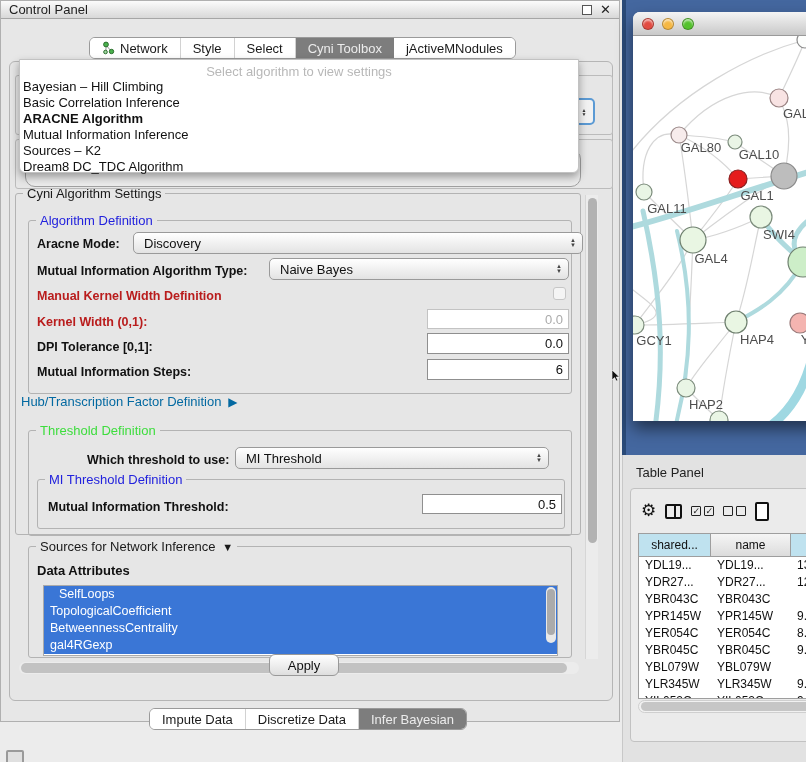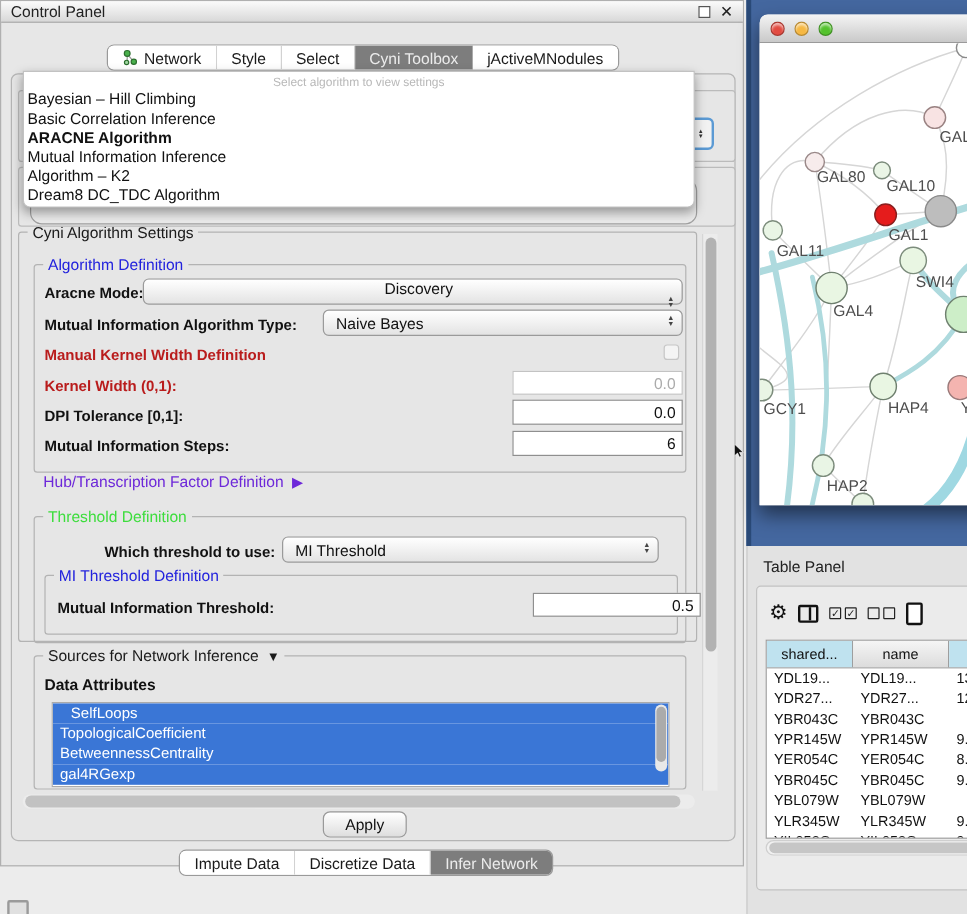--- a/index.html
+++ b/index.html
@@ -38,21 +38,21 @@
     border:2px solid #5b9ad4; border-radius:5px; z-index:2;
     display:flex; align-items:center; justify-content:center; flex-direction:column;
     font-size:5px; color:#333; line-height:4px; }
   #frag-btn { left:24px; top:148px; width:556px; height:38px; border:1px solid #a0a0a0;
     border-radius:10px; background:#ebebeb; z-index:1; }
 
   
   #algo-overlay { left:18px; top:58px; width:560px; height:114px; background:#fff;
     border:1px solid #c2c2c2; border-radius:0 0 6px 6px;
     box-shadow:0 4px 9px rgba(0,0,0,.35); z-index:50; }
-  #algo-placeholder { text-align:center; color:#b8b8b8; font-size:10px; padding-top:4px; }
+  #algo-placeholder { text-align:center; color:#b8b8b8; font-size:13px; padding-top:4px; }
   .algo-item { font-size:13px; color:#111; line-height:16px; padding-left:3px; white-space:nowrap; }
   .algo-item.bold { font-weight:bold; }
 
   
   .group { border:1px solid #b3b3b3; border-radius:3px; }
   .group-title { position:absolute; top:-8px; left:7px; background:#e6e6e6;
     padding:0 4px; font-size:13px; color:#1a1a1a; white-space:nowrap; }
   .gt-blue  { color:#2222dd; }
   .gt-green { color:#3ddd3d; }
 
@@ -80,21 +80,21 @@
 
   
   #v-scroll { left:584px; top:194px; width:13px; height:464px; background:#ececec;
     border-left:1px solid #d6d6d6; }
   #v-scroll .thumb { position:absolute; left:2px; top:3px; width:9px; height:345px;
     background:#b2b2b2; border-radius:5px; }
   #h-scroll { left:18px; top:661px; width:560px; height:12px; background:#ececec; border-radius:6px; }
   #h-scroll .thumb { position:absolute; left:2px; top:1px; width:546px; height:10px;
     background:#c2c2c2; border-radius:5px; }
 
-  #apply-btn { left:268px; top:675px; width:70px; height:22px;
+  #apply-btn { left:268px; top:653px; width:70px; height:22px;
     background:linear-gradient(#ffffff,#dedede); border:1px solid #999; border-radius:6px;
     font-size:13px; color:#111; display:flex; align-items:center; justify-content:center; }
 
   #bottom-tabbar { left:148px; top:707px; }
 
   #dock-icon { left:6px; top:750px; width:18px; height:14px; border:2px solid #9a9a9a;
     background:#e0e0e0; border-radius:2px; }
 
   
   #net-panel { left:622px; top:0; width:184px; height:455px; background:#44679f;
@@ -191,32 +191,32 @@
   <div class="abs frag-group" style="left:14px;top:138px;width:598px;height:50px;"></div>
   <div class="abs" id="frag-btn"></div>
 
   <div class="abs" id="algo-overlay">
     <div id="algo-placeholder">Select algorithm to view settings</div>
     <div id="algo-items">
         <div class="algo-item">Bayesian – Hill Climbing</div>
         <div class="algo-item">Basic Correlation Inference</div>
         <div class="algo-item bold">ARACNE Algorithm</div>
         <div class="algo-item">Mutual Information Inference</div>
-        <div class="algo-item">Algorithm – K2</div>
+        <div class="algo-item">Sources – K2</div>
         <div class="algo-item">Dream8 DC_TDC Algorithm</div>
       </div>
   </div>
 
   <div class="abs group" style="left:14px;top:192px;width:566px;height:342px;">
     <span class="group-title">Cyni Algorithm Settings</span>
 
     <div class="abs group" style="left:12px;top:26px;width:544px;height:174px;">
       <span class="group-title gt-blue">Algorithm Definition</span>
       <span class="abs lbl" style="left:8px;top:16px;">Aracne Mode:</span>
-      <div class="abs combo" style="left:90px;top:11px;width:450px;height:22px;flex-direction:column;">
+      <div class="abs combo" style="left:104px;top:11px;width:450px;height:22px;">
         <span>Discovery</span>
         <span class="arrows">
             <span>▲</span>
             <span>▼</span>
           </span>
       </div>
       <span class="abs lbl" style="left:8px;top:43px;">Mutual Information Algorithm Type:</span>
       <div class="abs combo" style="left:240px;top:37px;width:300px;height:22px;">
         <span>Naive Bayes</span>
         <span class="arrows">
@@ -227,39 +227,39 @@
       <span class="abs lbl dis" style="left:8px;top:68px;">Manual Kernel Width Definition</span>
       <div class="abs chk" style="left:524px;top:66px;"></div>
       <span class="abs lbl dis" style="left:8px;top:94px;">Kernel Width (0,1):</span>
       <div class="abs field dis" style="left:398px;top:88px;width:142px;height:20px;">0.0</div>
       <span class="abs lbl" style="left:8px;top:119px;">DPI Tolerance [0,1]:</span>
       <div class="abs field" style="left:398px;top:112px;width:142px;height:21px;">0.0</div>
       <span class="abs lbl" style="left:8px;top:144px;">Mutual Information Steps:</span>
       <div class="abs field" style="left:398px;top:138px;width:142px;height:21px;">6</div>
     </div>
 
-    <span class="abs" style="left:20px;top:200px;font-size:13px;color:#6d28d9;">
+    <span class="abs" style="left:5px;top:200px;font-size:13px;color:#0369a1;">
       <span>Hub/Transcription Factor Definition</span>
       <span style="font-size:12px;">&nbsp;▶</span>
     </span>
 
     <div class="abs group" style="left:12px;top:236px;width:544px;height:106px;">
       <span class="group-title gt-green">Threshold Definition</span>
       <span class="abs lbl" style="left:58px;top:22px;">Which threshold to use:</span>
       <div class="abs combo" style="left:206px;top:16px;width:314px;height:22px;">
         <span>MI Threshold</span>
         <span class="arrows">
             <span>▲</span>
             <span>▼</span>
           </span>
       </div>
       <div class="abs group" style="left:8px;top:48px;width:528px;height:50px;">
         <span class="group-title gt-blue">MI Threshold Definition</span>
         <span class="abs lbl" style="left:10px;top:20px;">Mutual Information Threshold:</span>
-        <div class="abs field" style="left:406px;top:14px;width:140px;height:20px;padding-left:17px;">0.5</div>
+        <div class="abs field" style="left:384px;top:14px;width:140px;height:20px;padding-left:17px;">0.5</div>
       </div>
     </div>
 
     <div class="abs group" style="left:12px;top:352px;width:544px;height:112px;">
       <span class="group-title">
         <span>Sources for Network Inference</span>
         <span style="font-size:11px;">&nbsp;▼</span>
       </span>
       <span class="abs lbl" style="left:8px;top:16px;font-size:13px;">Data Attributes</span>
     </div>
@@ -285,21 +285,21 @@
   <div class="abs" id="apply-btn">Apply</div>
 
   <div class="abs tabbar" id="bottom-tabbar">
       <div class="tab">
         <span>Impute Data</span>
       </div>
       <div class="tab">
         <span>Discretize Data</span>
       </div>
       <div class="tab sel">
-        <span>Infer Network</span>
+        <span>Infer Bayesian</span>
       </div>
     </div>
 </div>
 
 <div class="abs" id="dock-icon"></div>
 
 <div class="abs" id="net-panel"></div>
 <div class="abs" id="net-window">
   <div id="net-titlebar">
     <span class="traffic" style="background: rgb(226, 75, 65);"></span>

